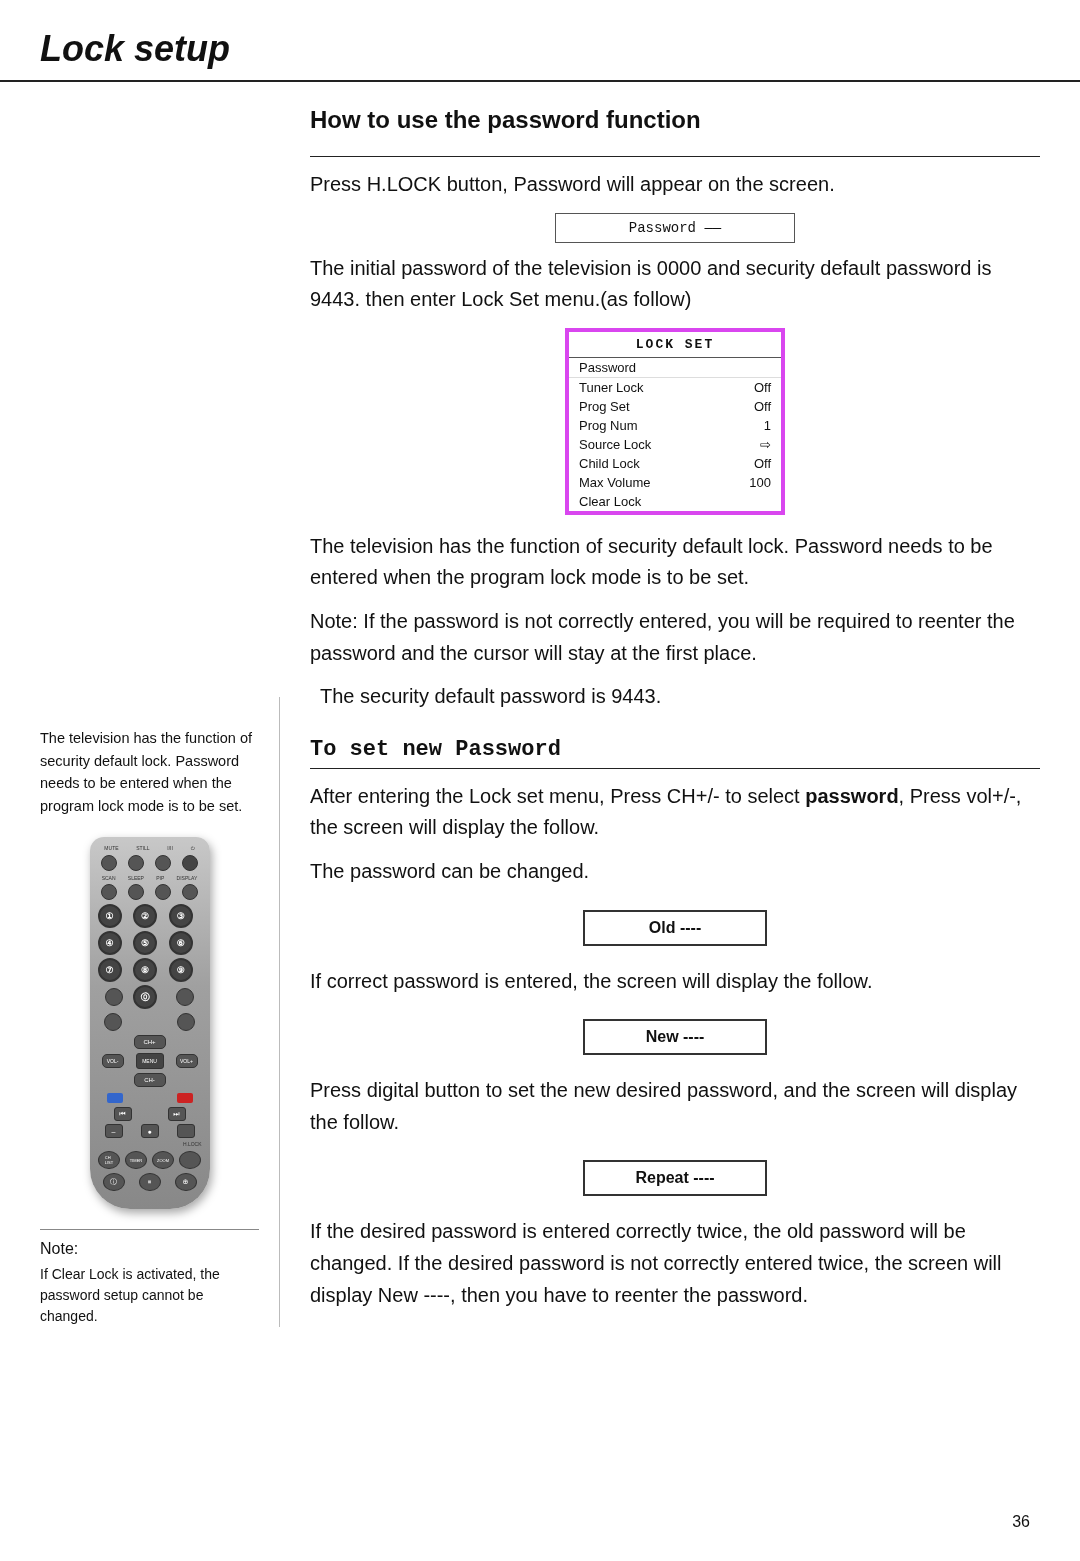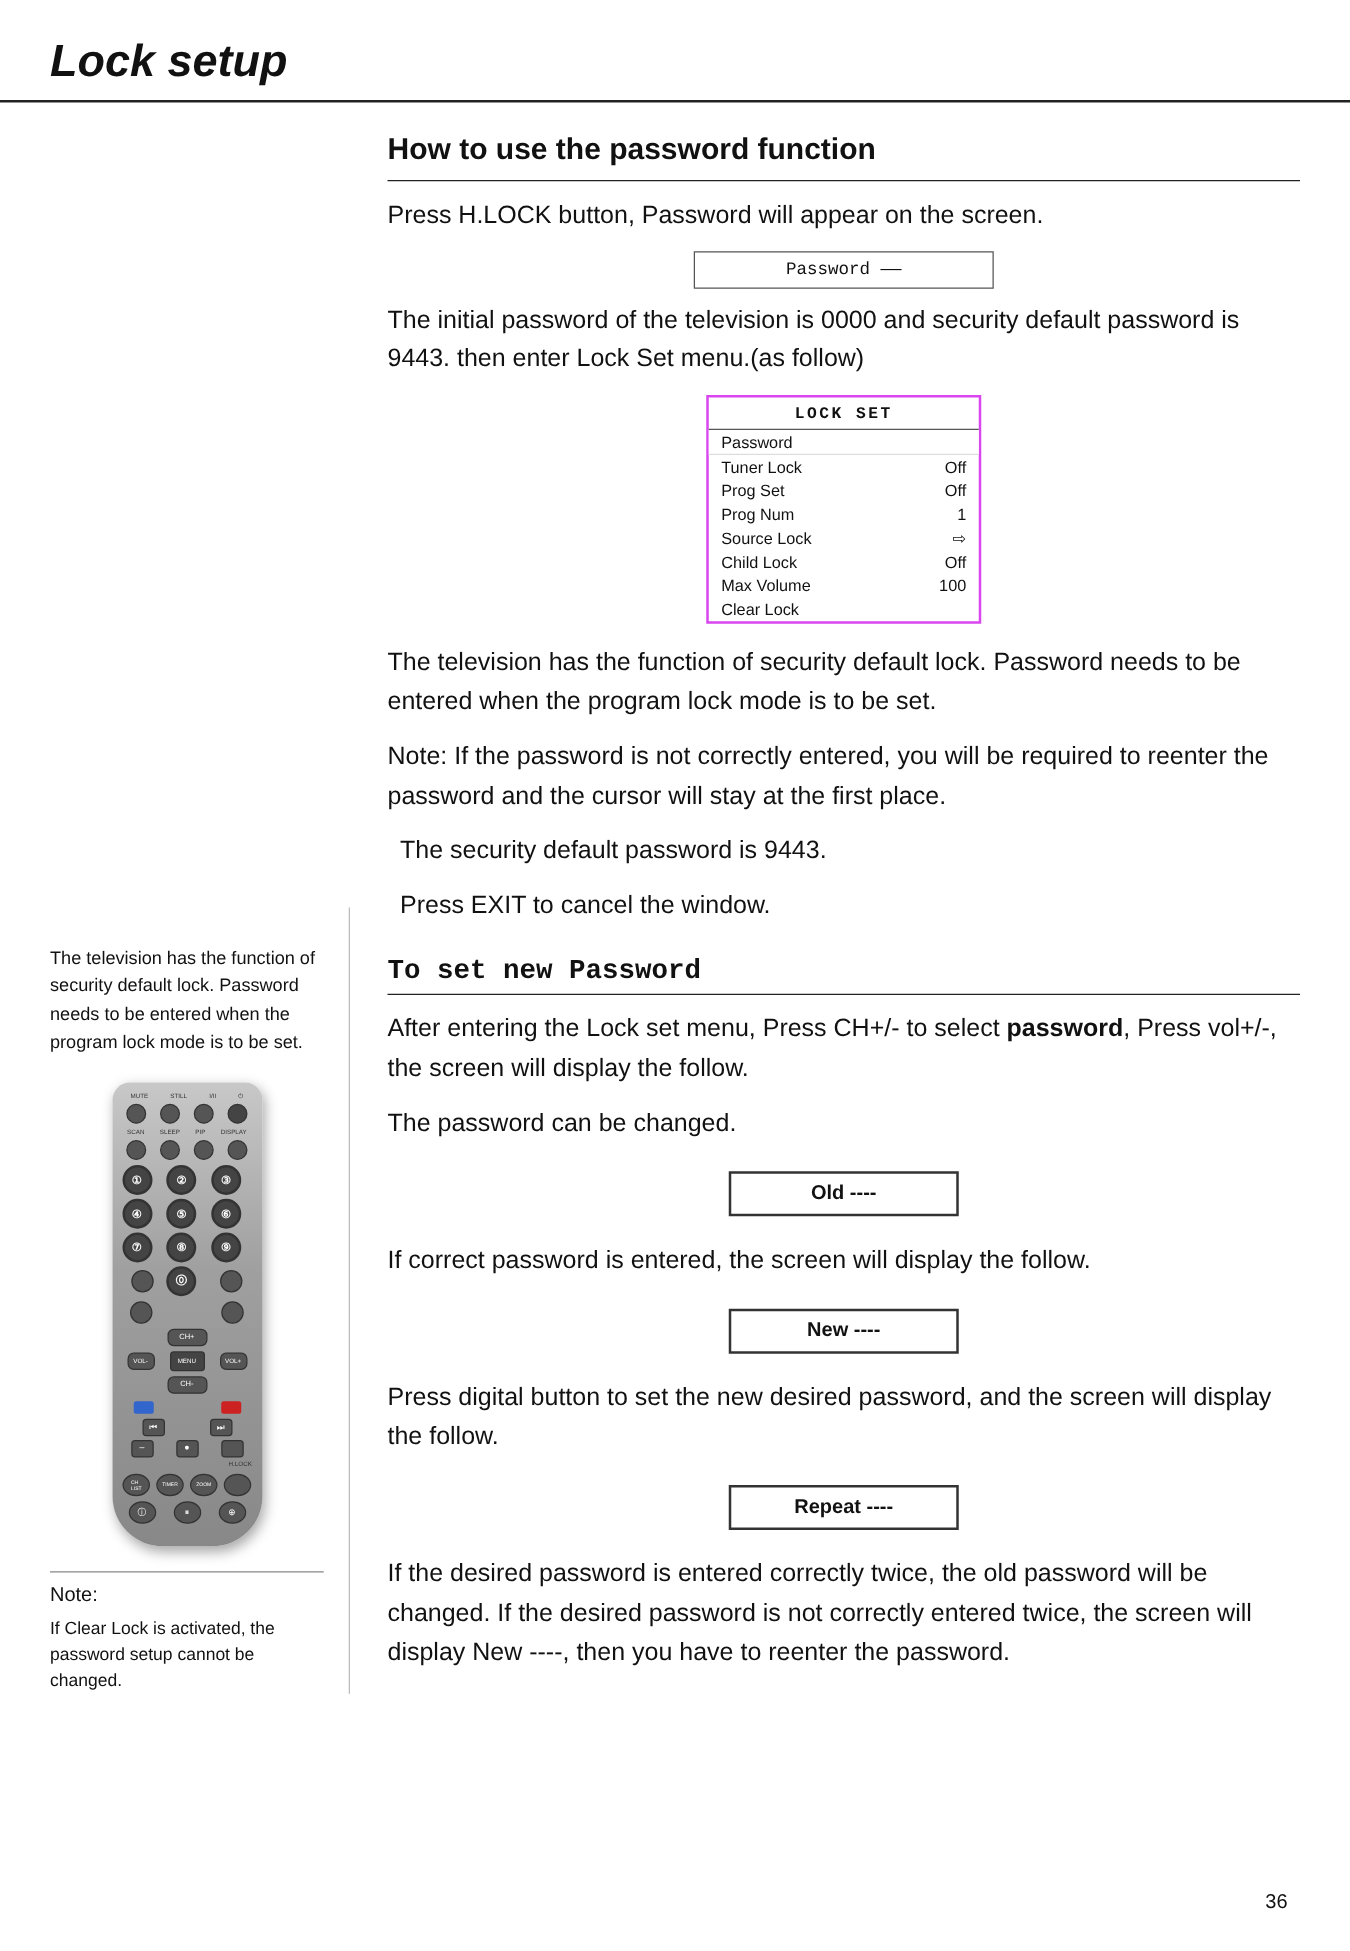--- a/index.html
+++ b/index.html
@@ -225,21 +225,21 @@
     .right-col {
       flex: 1;
       padding-top: 24px;
       padding-left: 30px;
     }
 
     .section-title {
       font-size: 24px;
       font-weight: bold;
       border-bottom: 1.5px solid #222;
-      padding-bottom: 10px;
+      padding-bottom: 22px;
       margin-bottom: 12px;
     }
 
     .section-subtitle {
       font-size: 22px;
       font-weight: bold;
       font-family: 'Courier New', Courier, monospace;
       border-bottom: 1.5px solid #222;
       padding-bottom: 6px;
       margin-bottom: 12px;
@@ -269,21 +269,21 @@
       margin: 10px auto;
     }
 
     
     .lockset-container {
       display: flex;
       justify-content: center;
       margin: 12px 0 16px 0;
     }
     .lockset-table {
-      border: 2px solid #d946ef;
+      border: 4px solid #d946ef;
       min-width: 220px;
     }
     .lockset-header {
       text-align: center;
       font-size: 13px;
       font-weight: bold;
       letter-spacing: 2px;
       padding: 5px 10px;
       border-bottom: 1px solid #555;
       font-family: 'Courier New', Courier, monospace;
@@ -505,21 +505,20 @@
               <span class="lockset-value"></span>
             </div>
           </div>
         </div>
 
         <p class="para">The television has the function of security default lock. Password needs to be entered when the program lock mode is to be set.</p>
 
         <p class="para">Note: If the password is not correctly entered, you will be required to reenter the password and the cursor will stay at the first place.</p>
 
         <p class="para" style="padding-left: 10px;">The security default password is 9443.</p>
-        <p class="para" style="padding-left: 10px;">Press EXIT to cancel the window.</p>
       </div>
 
       <div class="section-divider">
         <div class="section-subtitle">To set new Password</div>
 
         <p class="para">After entering the Lock set menu, Press CH+/- to select <b>password</b>, Press vol+/-, the screen will display the follow.</p>
         <p class="para">The password can be changed.</p>
 
         <div style="display:flex;justify-content:center;margin:10px 0;">
           <div class="input-display-box">

